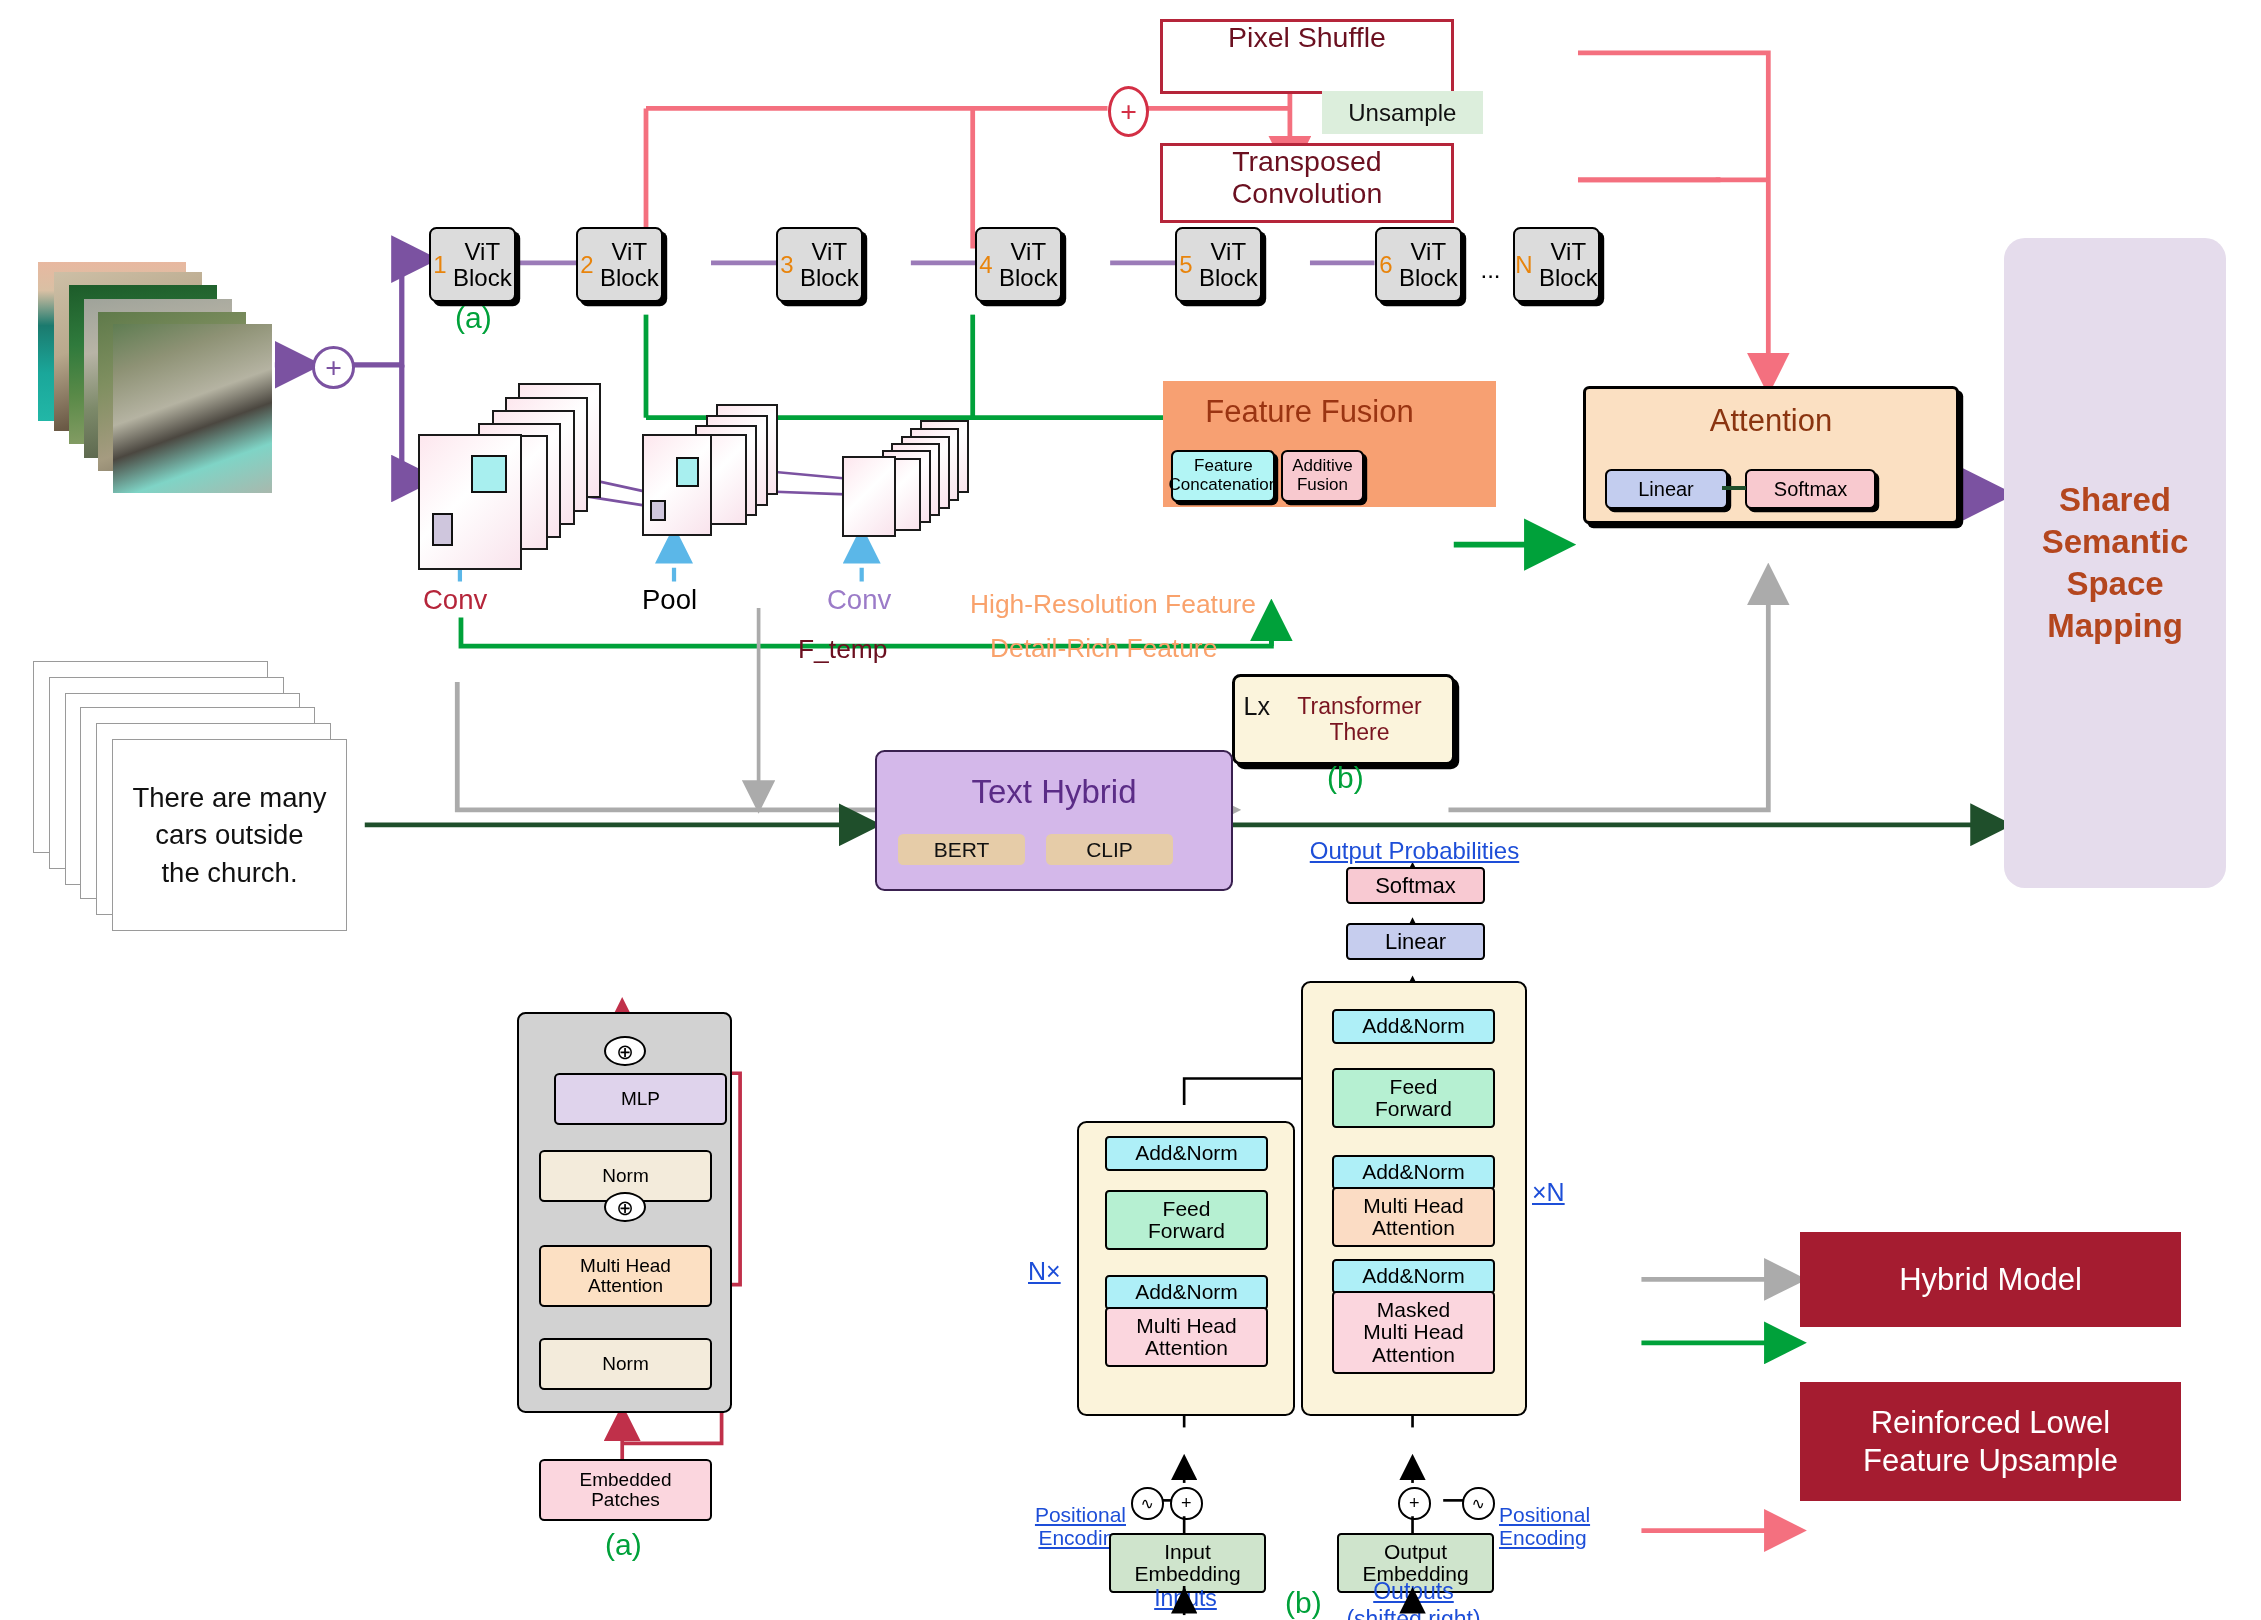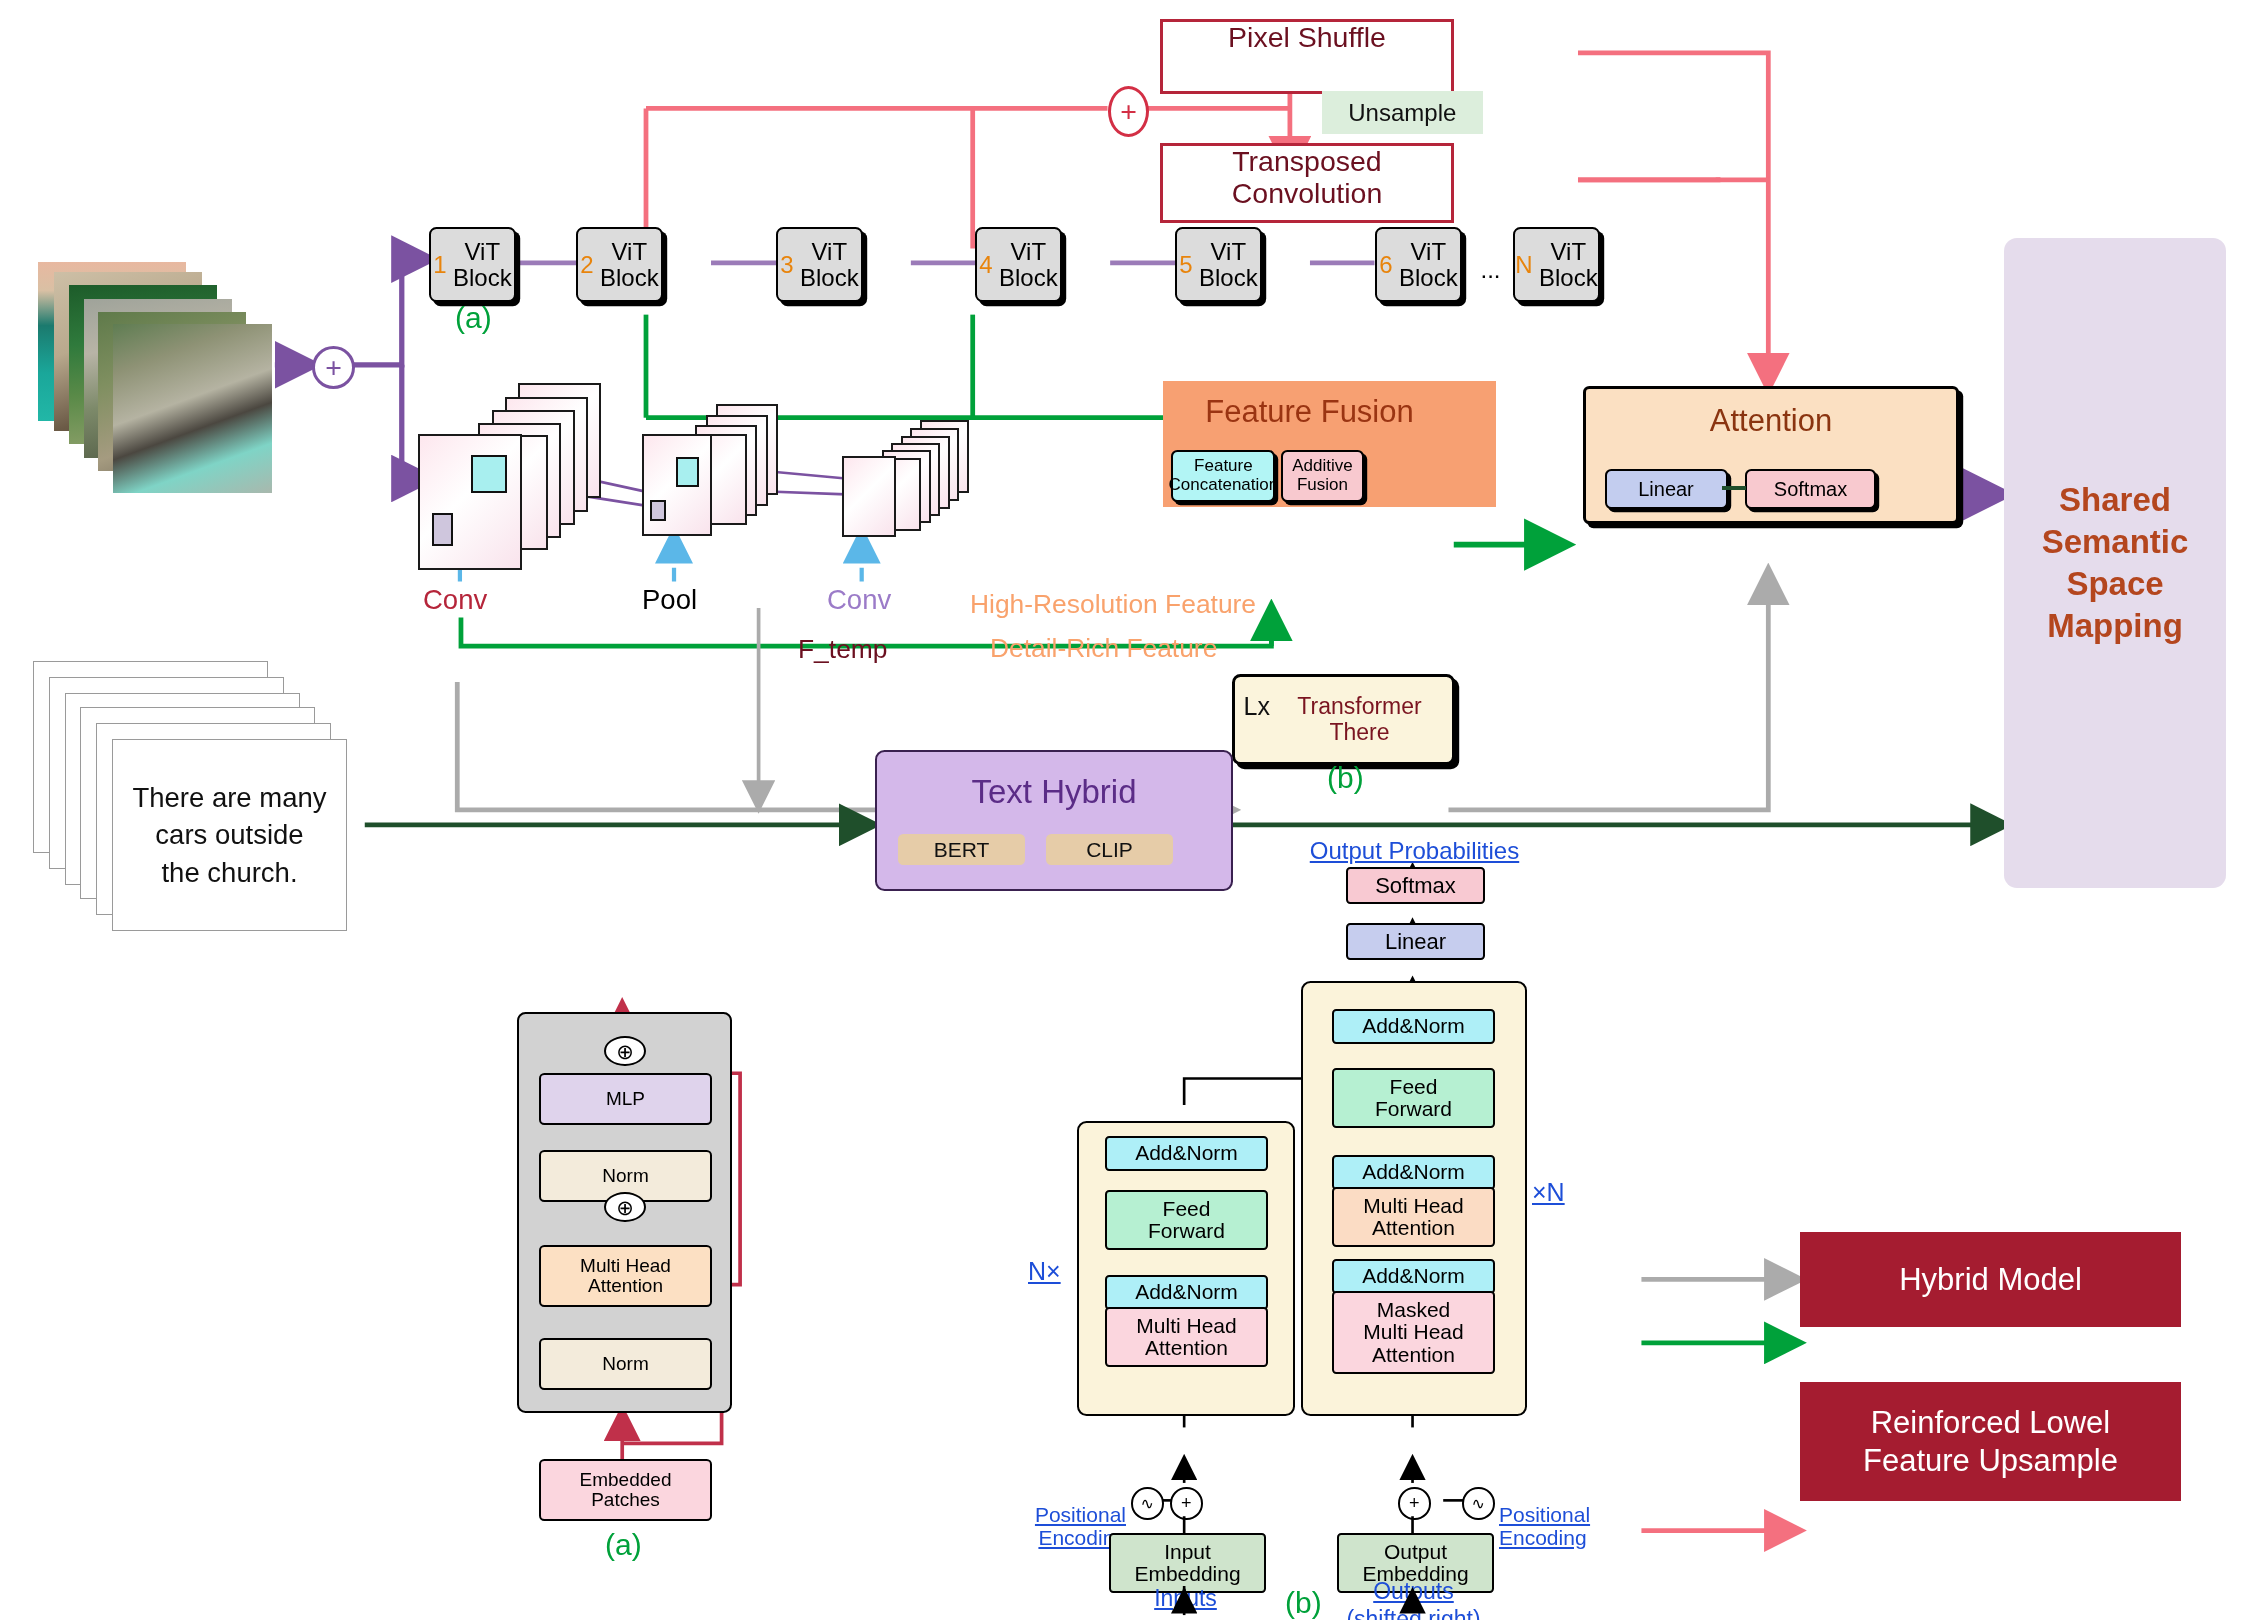--- a/index.html
+++ b/index.html
@@ -37,41 +37,41 @@
   .chip.cyan{background:#B2F5F5;}
   .chip.blue{background:#C3CDEF;}
   .chip.rose{background:#F8C9CF;}
 
   .attn{
     background:#FBE0C2;border:3.2px solid #000;border-radius:6.3px;box-shadow:4.2px 4.2px 0 #000;
     color:#8A3410;font-size:31px;
   }
 
   .semantic{
-    background:#E5DCEC;border-radius:13px;color:#B4461E;
+    background:#E5DCEC;border-radius:21px;color:#B4461E;
     font-size:33px;line-height:1.28;font-weight:600;
   }
 
   .txtenc{
     background:#D4B8EA;border:2.6px solid #3A2150;border-radius:9.5px;
     color:#5B2C87;font-size:33px;
   }
   .tan{background:#E6CCA8;border-radius:5.3px;color:#111;font-size:21px;}
 
   .tfblock{
     background:#FBF4DC;border:3.2px solid #000;border-radius:8.5px;box-shadow:4.2px 4.2px 0 #000;
     color:#7A1420;font-size:23px;line-height:1.1;
   }
 
   .legendbox{background:#A51C30;color:#fff;font-size:31px;line-height:1.2;}
 
   
   .sb{border:2.1px solid #000;border-radius:5.3px;display:flex;align-items:center;
       justify-content:center;text-align:center;color:#000;font-size:19px;line-height:1.05;}
-  .sb.mlp{background:#DFD3EC;}
+  .sb.mlp{background:#DFD3EC;margin-left:15px;}
   .sb.norm{background:#F3EBDB;}
   .sb.mha{background:#FCE0C3;}
   .sb.emb{background:#FBD6DE;}
   .graypanel{background:#D2D2D2;border:2.1px solid #000;border-radius:8.5px;}
 
   
   .tb{border:2.1px solid #000;border-radius:4.2px;display:flex;align-items:center;
       justify-content:center;text-align:center;color:#000;font-size:18px;line-height:1.05;}
   .tb.addnorm{background:#AEEFF7;}
   .tb.ff{background:#B6F0D2;}

